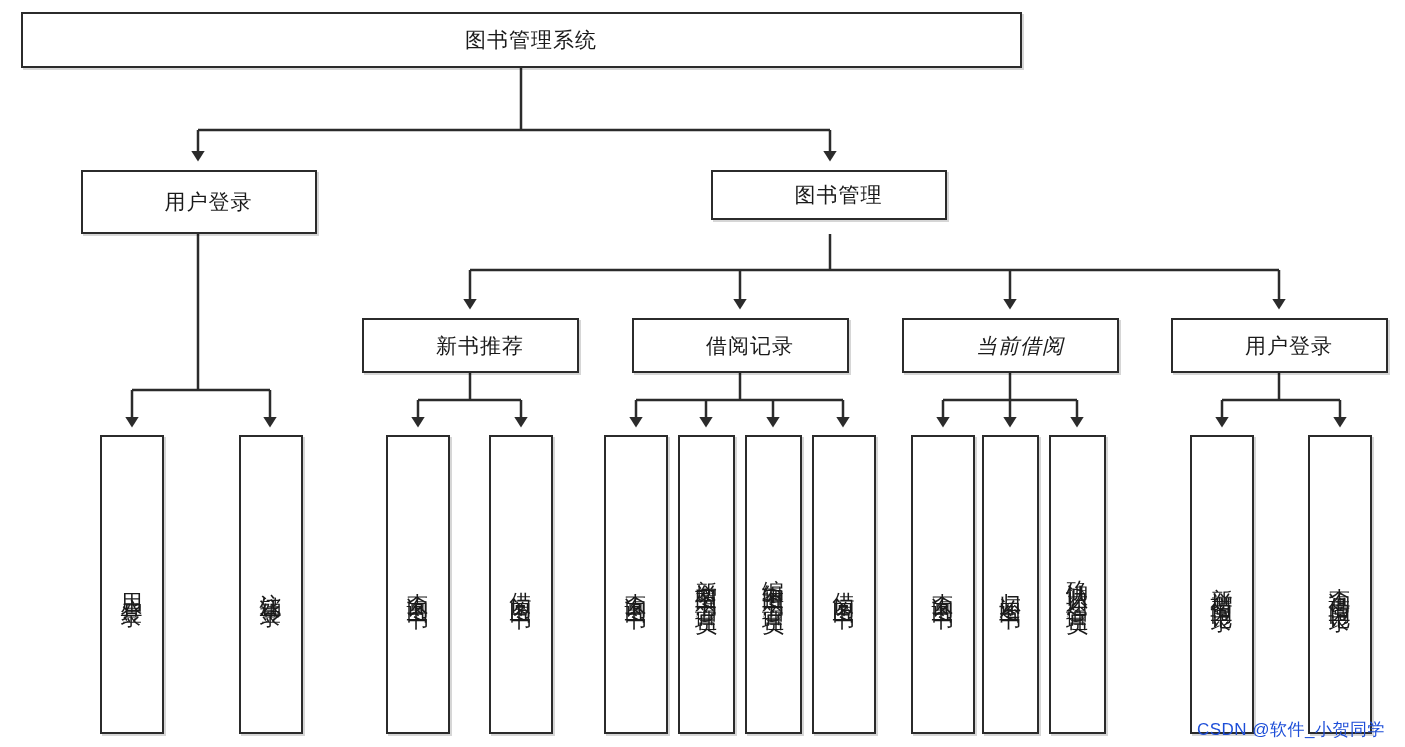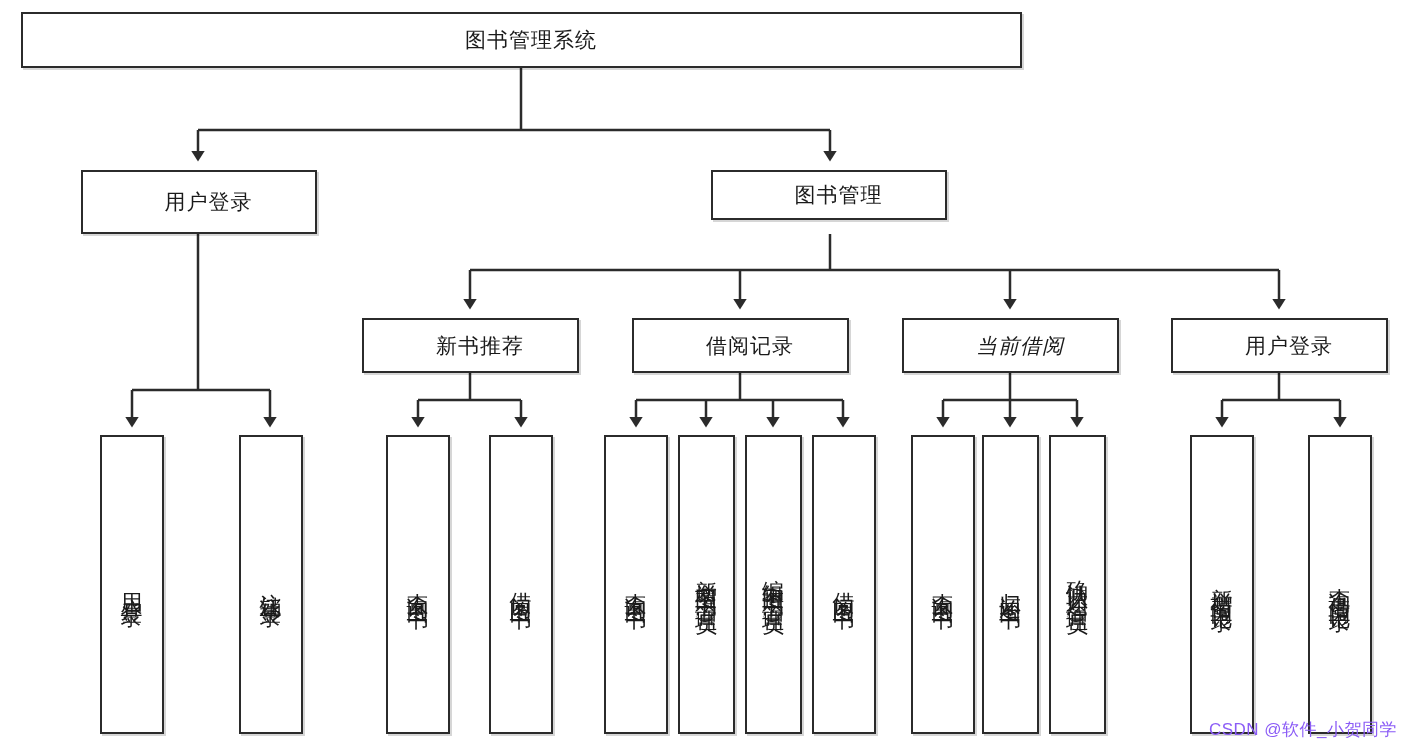--- a/index.html
+++ b/index.html
@@ -55,24 +55,24 @@
     white-space: nowrap;
   }
   .node.vert .vtext {
     writing-mode: vertical-rl;
     text-orientation: upright;
     display: block;
     text-align: center;
   }
   .watermark {
     position: absolute;
-    right: 8px;
+    right: 20px;
     bottom: 6px;
     font-size: 17px;
-    color: #8b5cf6;
+    color: #1d4ed8;
     letter-spacing: 0.5px;
     user-select: none;
     white-space: nowrap;
   }
 </style>
 </head>
 <body>
 
 <div id="canvas">
 

